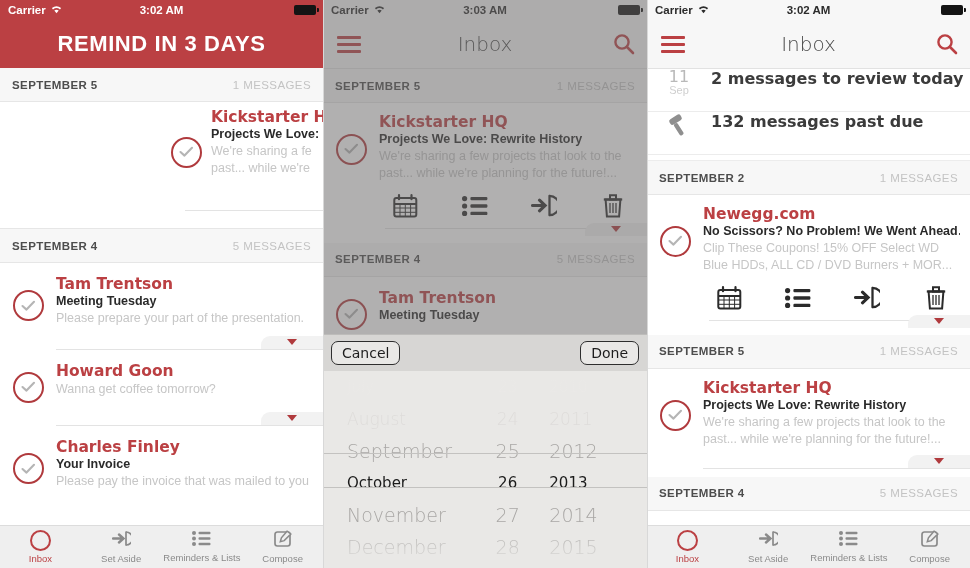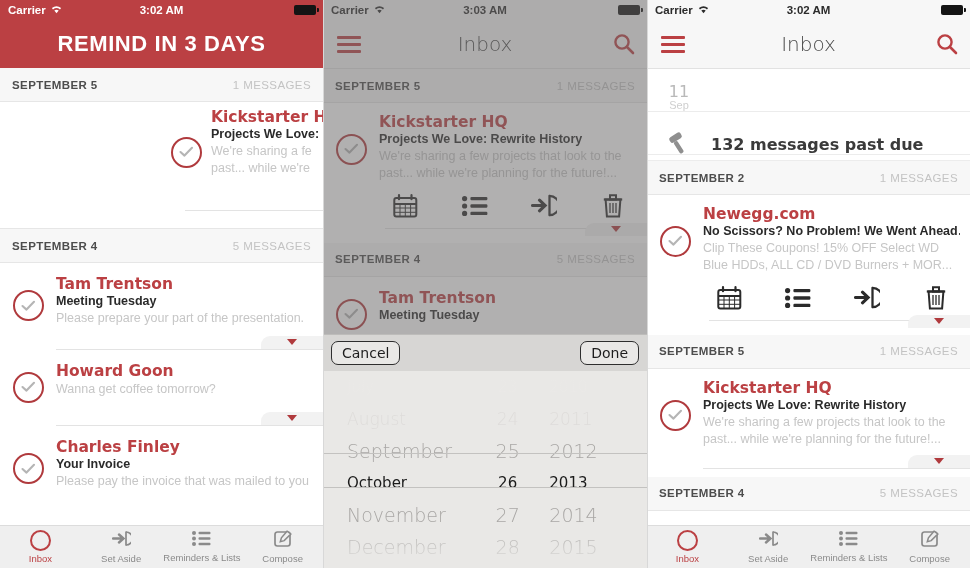--- a/index.html
+++ b/index.html
@@ -55,21 +55,21 @@
     border-top-left-radius:9px;display:flex;align-items:center;justify-content:center;}
   .tri span{display:block;width:0;height:0;border-left:5px solid transparent;border-right:5px solid transparent;
     border-top:6px solid #b03a3d;}
 
   
   .actions{display:flex;align-items:center;padding:2px 0 10px 0;}
   .actions .sp{flex:0 0 48px;}
   .actions .ai{flex:1 1 0;display:flex;align-items:center;justify-content:center;cursor:pointer;}
 
   
-  .sumrow{display:flex;align-items:flex-end;height:42px;border-bottom:1px solid #ececec;background:#fff;}
+  .sumrow{display:flex;align-items:flex-start;height:42px;border-bottom:1px solid #ececec;background:#fff;}
   .sumrow .ic{flex:0 0 64px;display:flex;flex-direction:column;align-items:center;justify-content:center;}
   .datebadge .dd{font-size:16px;color:#b9b9b9;line-height:15px;font-family:"DejaVu Sans",sans-serif;}
   .datebadge .mm{font-size:11px;color:#cfcfcf;line-height:12px;}
   .sumrow .tx{font-size:16px;font-weight:bold;color:#3b3b3b;font-family:"DejaVu Sans",sans-serif;}
 
   
   .tabbar{position:absolute;left:0;right:0;bottom:0;height:42px;background:#efefef;border-top:1px solid #dcdcdc;
     display:flex;z-index:40;}
   .tab{flex:1 1 0;display:flex;flex-direction:column;align-items:center;justify-content:center;gap:2px;cursor:pointer;}
   .tab .tl{font-size:9.5px;color:#8a8a8a;}
@@ -451,20 +451,21 @@
             <path d="M14 14l6 6" stroke="#bb4043" stroke-width="2.6" stroke-linecap="round"></path>
           </svg>
       </div>
     </div>
 
     <div class="sumrow">
       <div class="ic datebadge">
         <span class="dd">11</span>
         <span class="mm">Sep</span>
       </div>
+      <div class="tx">2 messages to review today</div>
     </div>
 
     <div class="sumrow">
       <div class="ic">
         <svg width="26" height="24" viewBox="0 0 26 24">
             <g fill="#8f8f8f">
               <rect x="3" y="4.5" width="13" height="6.4" rx="2.4" transform="rotate(-32 9.5 7.7)"></rect>
               <rect x="10.5" y="10.5" width="4.4" height="13.5" rx="1.8" transform="rotate(-32 12.7 17.2)"></rect>
             </g>
           </svg>

